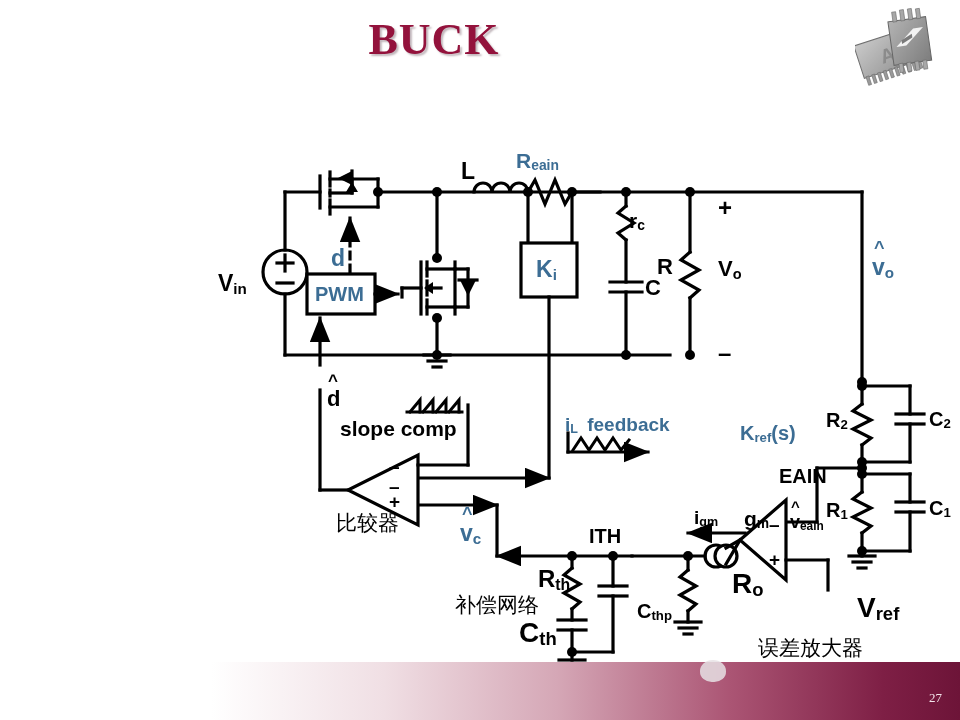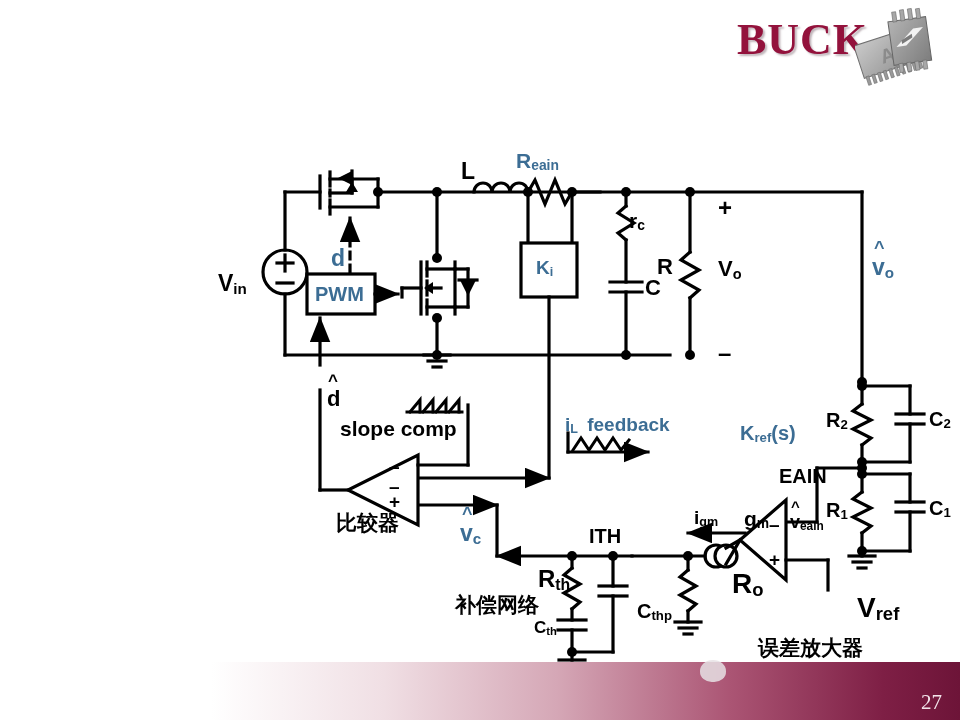--- a/index.html
+++ b/index.html
@@ -1,39 +1,39 @@
 <!DOCTYPE html>
 <html><head>
 <meta charset="utf-8">
 <style>
   html,body{margin:0;padding:0;background:#fff;}
   body{width:960px;height:720px;overflow:hidden;font-family:"Liberation Sans",sans-serif;}
   #page{position:relative;width:960px;height:720px;background:#ffffff;}
   svg#canvas{position:absolute;left:0;top:0;width:960px;height:720px;}
   .ttl{position:absolute;font-family:"Liberation Serif",serif;font-weight:bold;}
-  #buck-title{left:0;top:14px;width:868px;text-align:right;font-size:44px;
+  #buck-title{left:0;top:14px;width:868px;text-align:center;font-size:44px;
     color:#93123c;text-shadow:2px 2px 2px rgba(140,120,130,.55);letter-spacing:1px;}
   #subtitle{position:absolute;left:48px;top:95px;font-size:30px;font-weight:bold;
     font-family:"Liberation Sans",sans-serif;
     background:linear-gradient(90deg,#9e0b34 0%,#a21040 35%,#8e1450 62%,#6e2b72 100%);
     -webkit-background-clip:text;background-clip:text;color:#9e0b34;
     -webkit-text-fill-color:transparent;white-space:nowrap;}
   #bottombar{position:absolute;left:0;top:662px;width:960px;height:58px;
     background:linear-gradient(90deg,#ffffff 0%,#ffffff 22%,#f0dfe4 40%,#d5a7b6 58%,#ab5574 76%,#7e1f45 92%,#6d1438 100%);}
-  #pageno{position:absolute;right:18px;top:690px;font-size:21px;color:#f3e4ea;
+  #pageno{position:absolute;right:18px;top:690px;font-size:13px;color:#f3e4ea;
     font-family:"Liberation Serif",serif;}
   #wm{position:absolute;left:700px;top:656px;font-size:21px;font-weight:bold;
     color:rgba(120,70,90,.45);font-family:"Liberation Sans",sans-serif;white-space:nowrap;}
   #wm-dot{position:absolute;left:700px;top:660px;width:26px;height:22px;
     border-radius:50% 50% 45% 45%;background:rgba(230,225,228,.85);}
   .chipimg{position:absolute;}
   .lbl{position:absolute;white-space:nowrap;font-family:"Liberation Sans",sans-serif;
     font-weight:bold;color:#000;line-height:1;}
   .blue{color:#3c6d94;}
-  .cn{font-family:"Liberation Sans",sans-serif;font-weight:bold;color:#000;}
+  .cn{font-family:"Liberation Sans",sans-serif;font-weight:normal;color:#000;}
   sub{font-size:66%;vertical-align:-0.18em;font-weight:bold;}
 </style>
 </head>
 <body>
 
 <div id="page">
 
   <div class="ttl" id="buck-title">BUCK</div>
 
   <svg class="chipimg" style="left:855px;top:2px;" width="102" height="92" viewBox="0 0 102 92">
@@ -303,21 +303,21 @@
 
   <div class="lbl" style="left:218px;top:272px;font-size:23px;">
     <span>V</span><sub>in</sub>
   </div>
   <div class="lbl blue" style="left:315px;top:284px;font-size:20px;">PWM</div>
   <div class="lbl blue" style="left:331px;top:247px;font-size:23px;">d</div>
   <div class="lbl" style="left:461px;top:160px;font-size:23px;">L</div>
   <div class="lbl blue" style="left:516px;top:150px;font-size:21px;">
     <span>R</span><sub>eain</sub>
   </div>
-  <div class="lbl blue" style="left:536px;top:258px;font-size:19px;">
+  <div class="lbl blue" style="left:536px;top:258px;font-size:23px;">
     <span>K</span><sub>i</sub>
   </div>
   <div class="lbl" style="left:629px;top:210px;font-size:21px;">
     <span>r</span><sub>c</sub>
   </div>
   <div class="lbl" style="left:645px;top:277px;font-size:22px;">C</div>
   <div class="lbl" style="left:657px;top:256px;font-size:22px;">R</div>
   <div class="lbl" style="left:718px;top:258px;font-size:22px;">
     <span>V</span><sub>o</sub>
   </div>
@@ -350,21 +350,21 @@
   </div>
   <div class="lbl" style="left:589px;top:526px;font-size:20px;">ITH</div>
   <div class="lbl blue" style="left:740px;top:423px;font-size:20px;">
     <span>K</span><sub>ref</sub><span>(s)</span>
   </div>
 
   <div class="cn lbl" style="left:455px;top:594px;font-size:21px;">补偿网络</div>
   <div class="lbl" style="left:538px;top:567px;font-size:24px;">
     <span>R</span><sub>th</sub>
   </div>
-  <div class="lbl" style="left:519px;top:619px;font-size:17px;margin-left:15px;">
+  <div class="lbl" style="left:519px;top:619px;font-size:28px;">
     <span>C</span><sub>th</sub>
   </div>
   <div class="lbl" style="left:625px;top:601px;font-size:20px;margin-left:12px;">
     <span>C</span><sub>thp</sub>
   </div>
   <div class="lbl" style="left:704px;top:570px;font-size:28px;margin-left:28px;">
     <span>R</span><sub>o</sub>
   </div>
 
   <div class="cn lbl" style="left:758px;top:637px;font-size:21px;">误差放大器</div>

